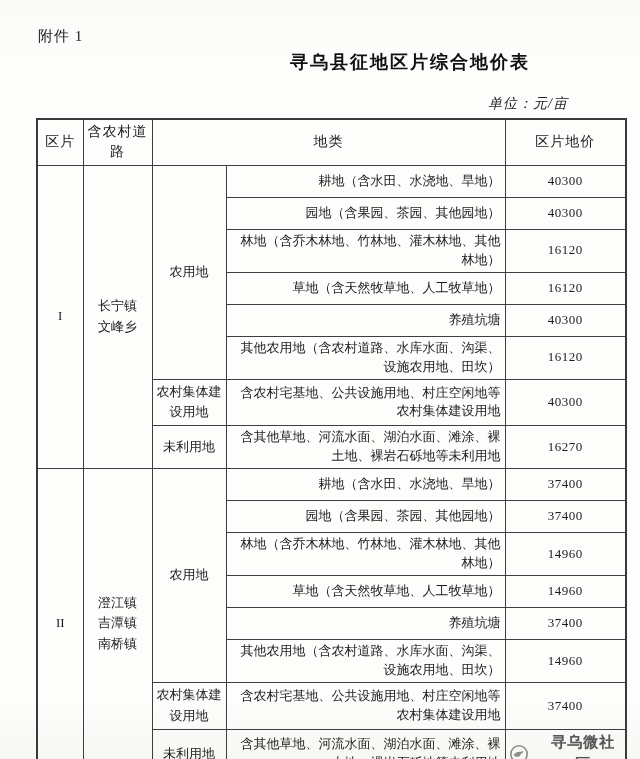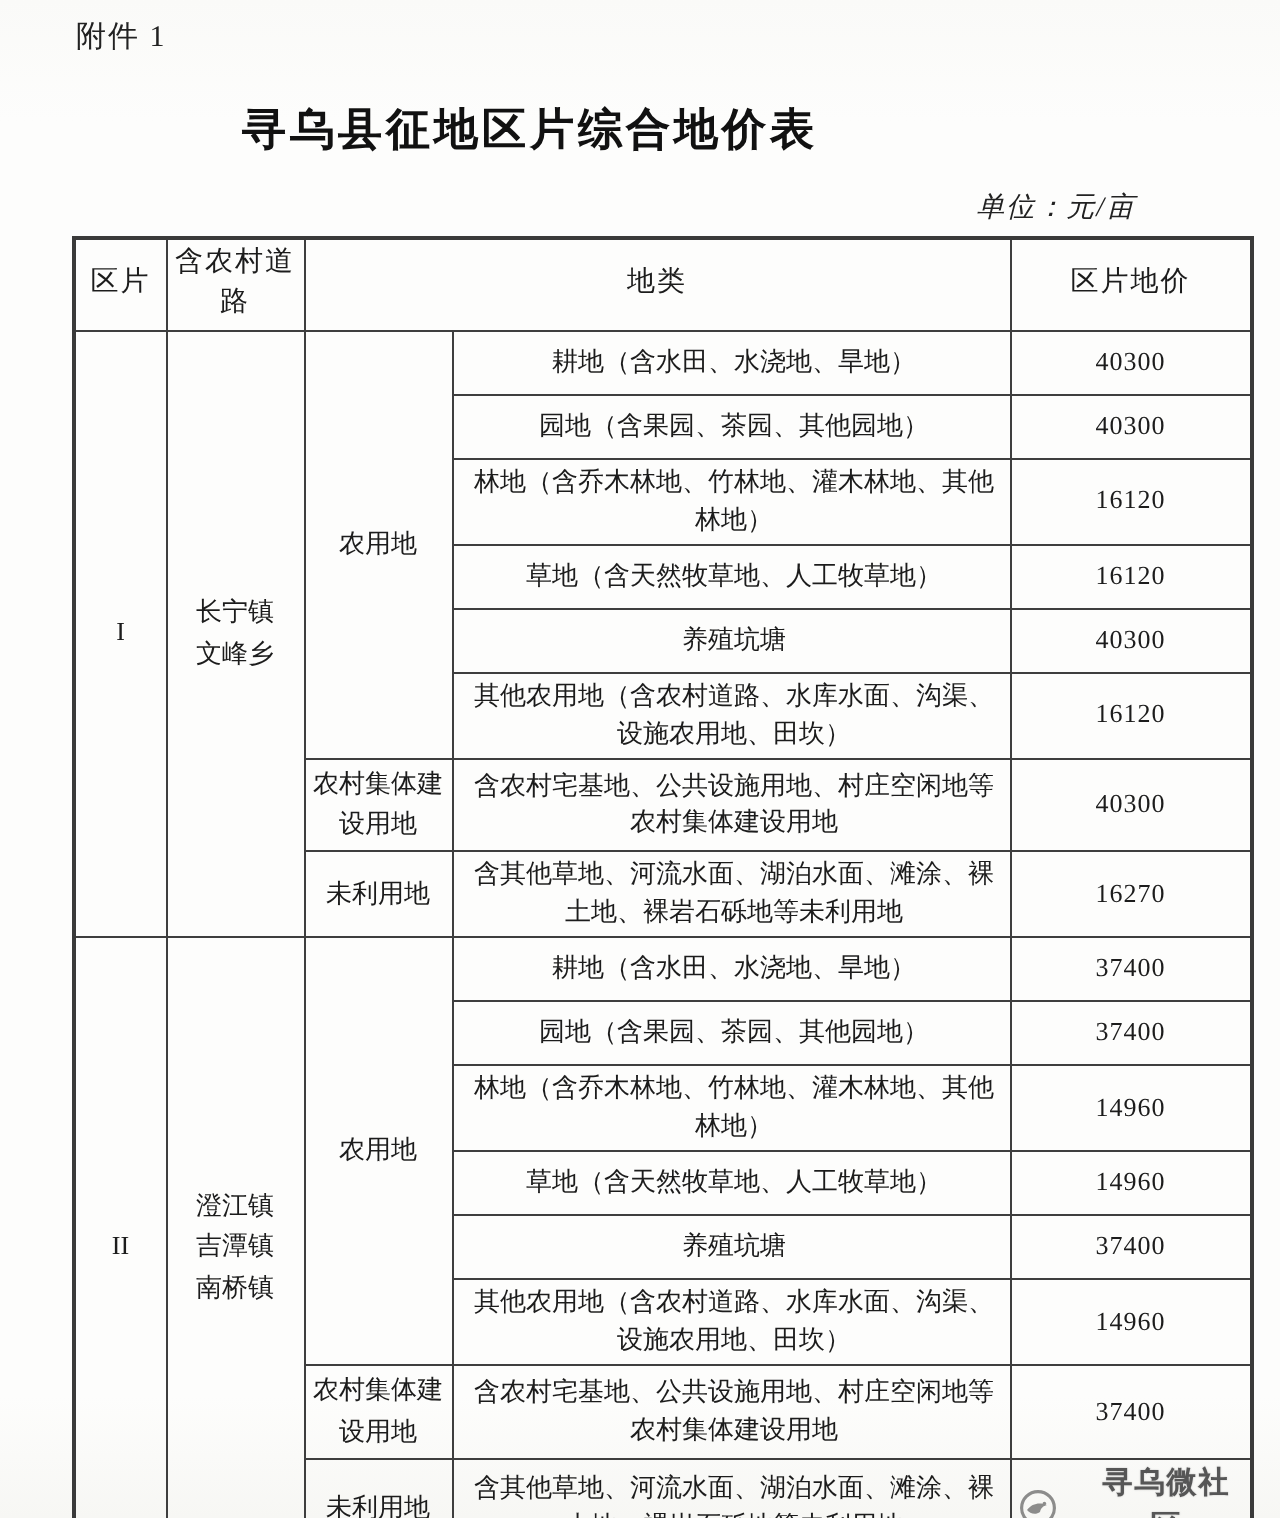--- a/index.html
+++ b/index.html
@@ -5,26 +5,26 @@
   * { margin:0; padding:0; box-sizing:border-box; }
   html,body { width:640px; height:759px; overflow:hidden; }
   body {
     background:#fbfbf9;
     font-family:"Liberation Serif","DejaVu Serif",serif;
     color:#1f1f1f;
     position:relative;
   }
   .page { position:absolute; inset:0; background:linear-gradient(180deg,#fafaf8 0%,#fdfdfc 8%,#fdfdfc 92%,#f7f7f4 100%); }
   .attachment {
-    position:absolute; top:9px; left:38px;
+    position:absolute; top:27px; left:38px;
     font-size:15px; letter-spacing:1px; color:#222;
   }
   .title {
     position:absolute; top:50px; left:0; width:530px;
-    text-align:center; font-size:22px; font-weight:bold;
+    text-align:right; font-size:18px; font-weight:bold;
     letter-spacing:2px; color:#111;
   }
   .unit {
     position:absolute; top:95px; right:72px;
     font-size:14px; color:#222; letter-spacing:1px;font-style:italic;
   }
   table.price-table {
     position:absolute; top:118px; left:36px;
     width:589px; table-layout:fixed;
     border-collapse:collapse;
@@ -34,21 +34,21 @@
   .price-table th, .price-table td {
     border:1px solid #3e3e3e;
     text-align:center; vertical-align:middle;
     padding:2px 3px;
     line-height:1.45;
   }
   .price-table th { font-weight:normal; font-size:14px; letter-spacing:1px; }
   tr.hdr   { height:37px; }
   tr.r-s   { height:32px; }
   tr.r-d   { height:43px; }
-  td.desc  { text-align:center; padding-left:7px; padding-right:4px; }
+  td.desc  { text-align:right; padding-left:7px; padding-right:4px; }
   td.range, td.cat { white-space:pre-line; line-height:1.6; }
   td.price { letter-spacing:.5px; }
   .wm {
     display:flex; align-items:center; justify-content:center; gap:16px;
     color:#454545; opacity:.9;
   }
   .wm-text {
     font-weight:bold; font-size:15px; letter-spacing:1px;
     border-bottom:1px solid #8a8a8a;
     text-shadow:0 0 1px #bbb;

